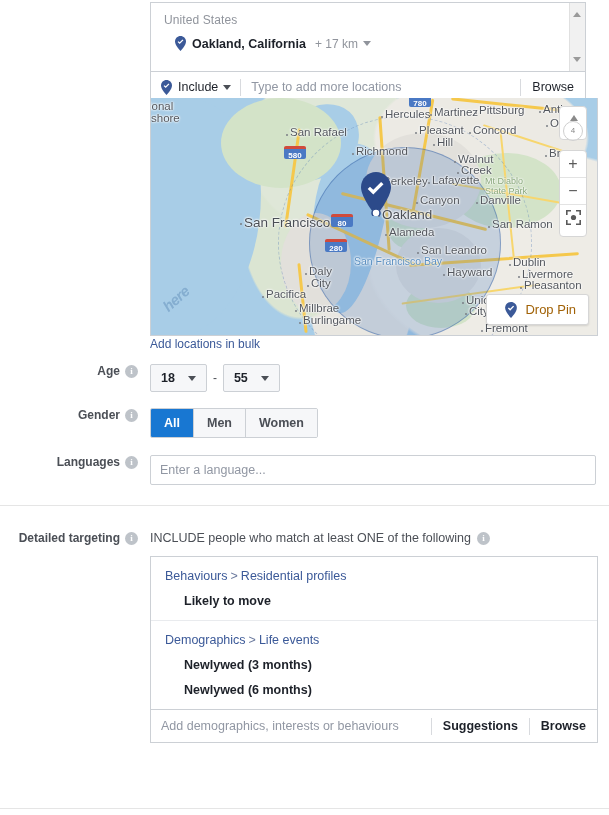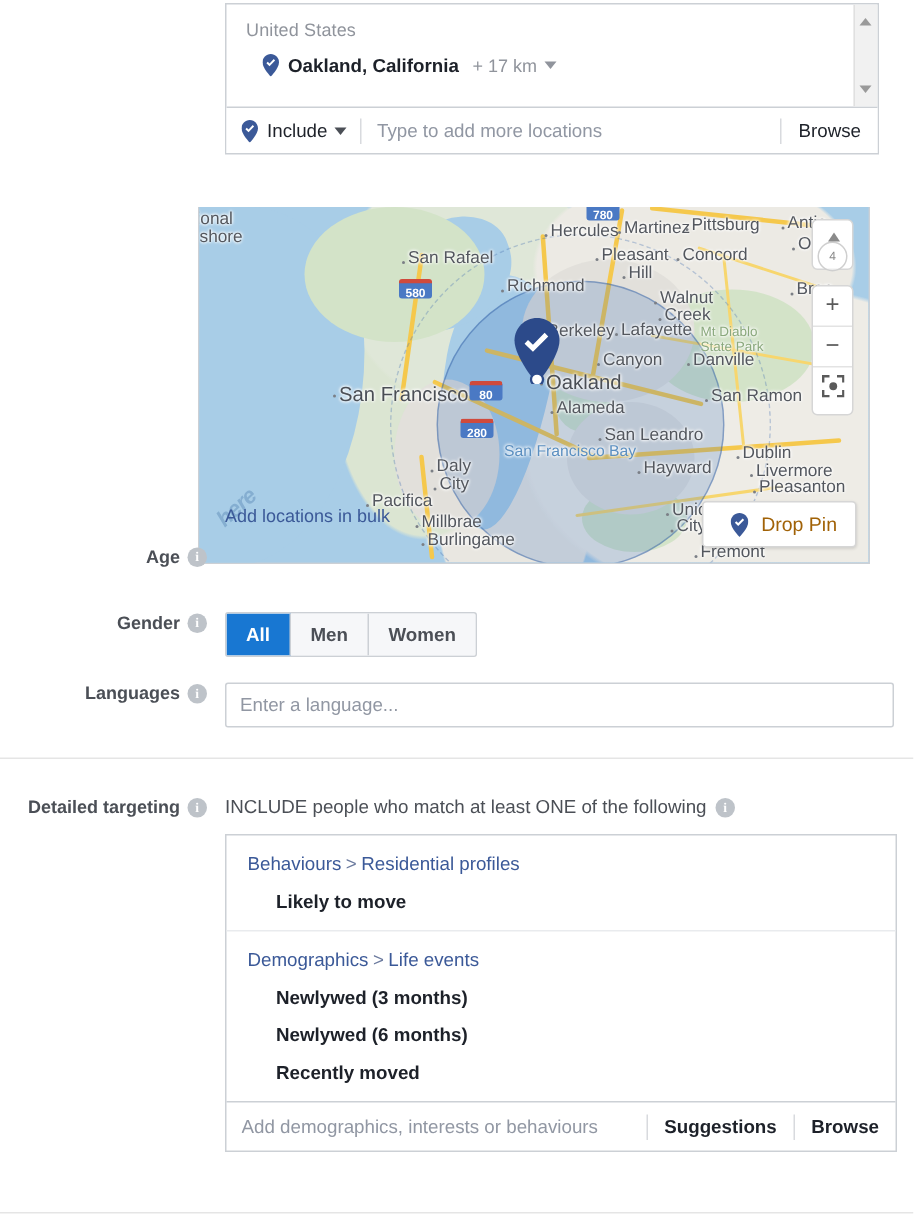--- a/index.html
+++ b/index.html
@@ -119,28 +119,27 @@
     padding: 0 11px;
     cursor: pointer;
   }
 
   
   .pin { flex: 0 0 auto; line-height: 0; }
 
   
   .map {
     position: absolute;
-    left: 132px; top: 98px;
+    left: 150px; top: 98px;
     width: 448px; height: 238px;
     overflow: hidden;
     border: 1px solid #ccd0d5;
     border-top: none;
     box-sizing: border-box;
     background: #a8cde7;
-    margin-top: 40px;
   }
   .map-canvas {
     position: absolute;
     inset: 0;
     background:
       
       radial-gradient(ellipse 150px 90px at 330px 40px, #eceae4 0%, #eceae4 70%, rgba(236,234,228,0) 72%),
       radial-gradient(ellipse 230px 150px at 380px 160px, #eeece6 0%, #eeece6 70%, rgba(238,236,230,0) 72%),
       radial-gradient(ellipse 120px 120px at 180px 50px, #dfe7d8 0%, #dfe7d8 68%, rgba(223,231,216,0) 70%),
       radial-gradient(ellipse 90px 150px at 150px 120px, #dbe5d2 0%, #dbe5d2 66%, rgba(219,229,210,0) 68%),
@@ -706,20 +705,31 @@
   </div>
 </div>
 
 <div class="bulk-link">Add locations in bulk</div>
 
 <div class="row" style="top:364px;">
   <div class="row-label">
     <span>Age</span>
     <i class="info-i">i</i>
   </div>
+  <div class="row-field age-wrap">
+    <div class="sel">
+      <span>18</span>
+      <span class="caret dark"></span>
+    </div>
+    <span class="dash">-</span>
+    <div class="sel">
+      <span>55</span>
+      <span class="caret dark"></span>
+    </div>
+  </div>
 </div>
 
 <div class="row" style="top:408px;">
   <div class="row-label">
     <span>Gender</span>
     <i class="info-i">i</i>
   </div>
   <div class="row-field">
     <div class="seg">
       <div class="seg-item active">All</div>
@@ -762,21 +772,20 @@
     </div>
     <div class="dt-item">Likely to move</div>
   </div>
 
   <div class="dt-group">
     <div class="dt-cat">
       <span>Demographics</span><span class="gt">&gt;</span><span>Life events</span>
     </div>
     <div class="dt-item">Newlywed (3 months)</div>
     <div class="dt-item">Newlywed (6 months)</div>
-    <div class="dt-item">Recently moved</div>
   </div>
 
   <div class="dt-foot">
     <input class="dt-input" type="text" placeholder="Add demographics, interests or behaviours" style="">
     <div class="vsep"></div>
     <div class="dt-action">Suggestions</div>
     <div class="vsep"></div>
     <div class="dt-action">Browse</div>
   </div>
 </div>

